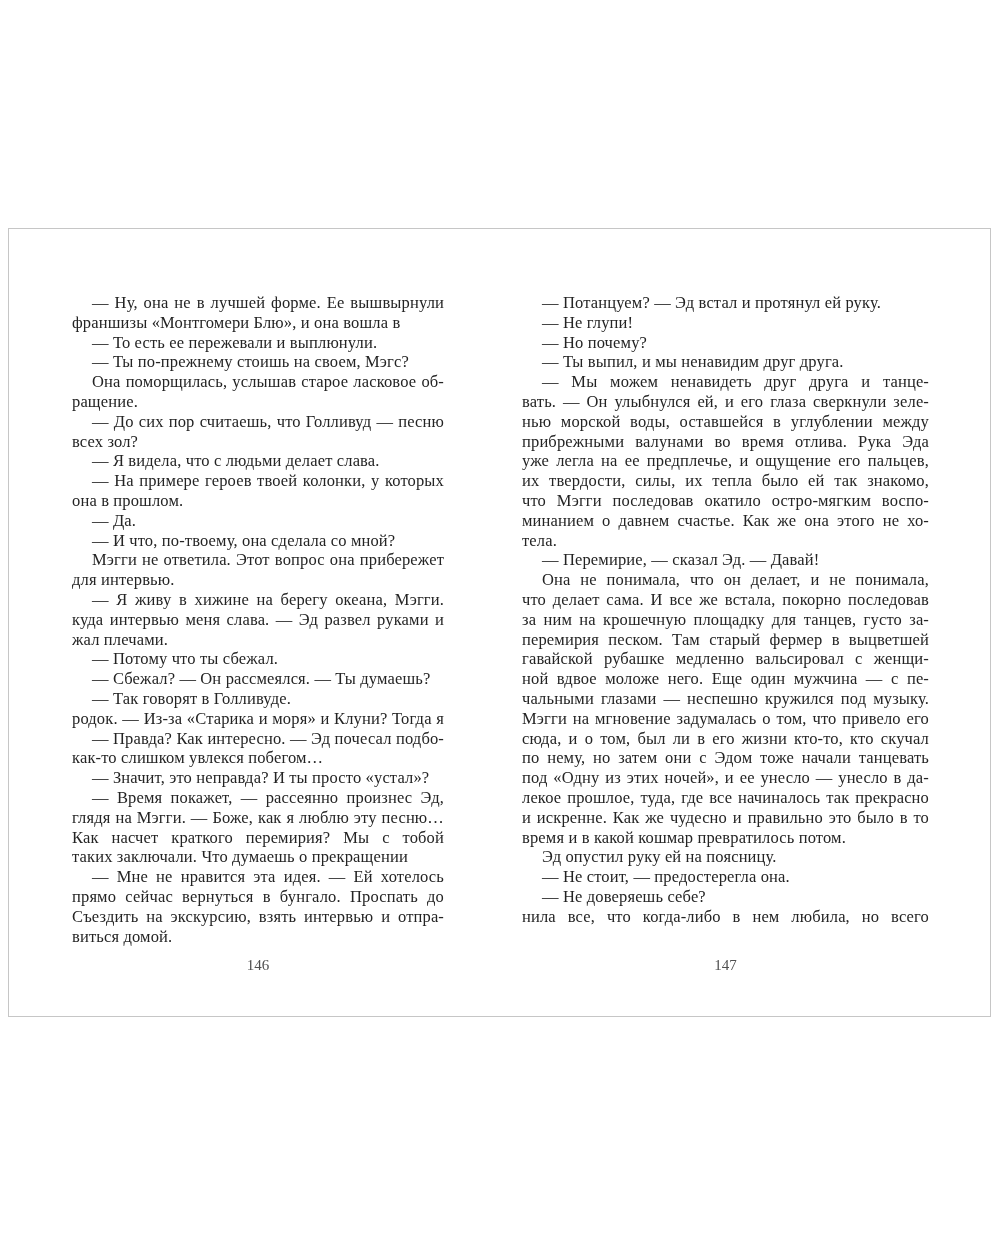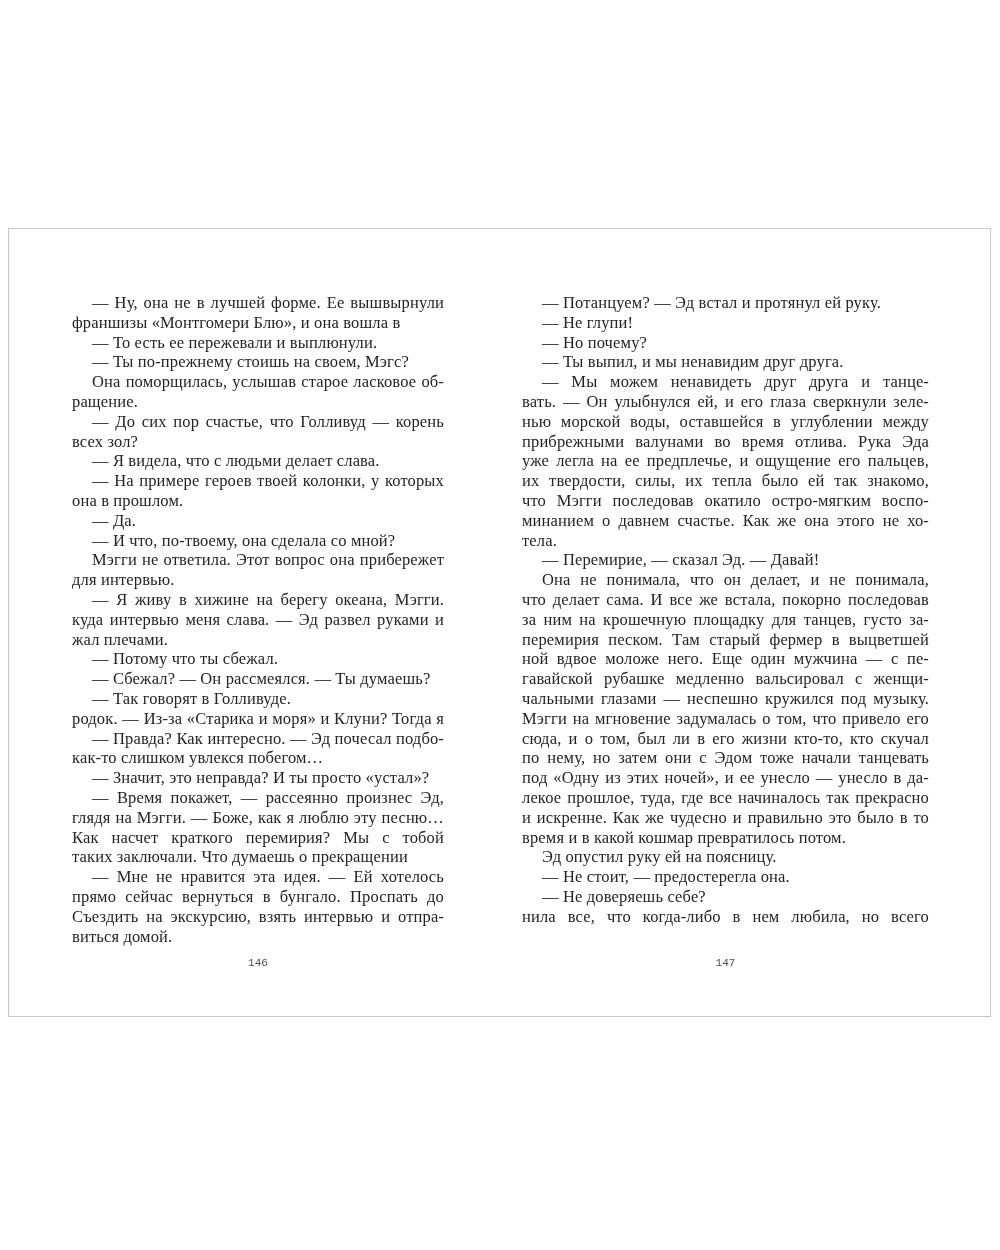--- a/index.html
+++ b/index.html
@@ -44,42 +44,42 @@
     white-space: normal;
   }
   .line.just {
     text-align: justify;
     text-align-last: justify;
   }
   .line.ind { padding-left: 20px; }
   .pagenum {
     position: absolute;
     top: 728px;
-    font-family: Liberation Mono, monospace;
-    font-size: 11px;
+    font-family: Liberation Serif, serif;
+    font-size: 15px;
     color: #4f4f4f;
     text-align: center;
   }
   .pagenum.left  { left: 63px;  width: 372px; }
   .pagenum.right { left: 513px; width: 407px; }
 </style>
 </head>
 <body>
 
 <div class="canvas">
   <div class="sheet">
 
     <div class="text-col left">
         <div class="line just ind">— Ну, она не в лучшей форме. Ее вышвырнули из</div>
         <div class="line">франшизы «Монтгомери Блю», и она вошла в штопор.</div>
         <div class="line ind">— То есть ее пережевали и выплюнули.</div>
         <div class="line ind">— Ты по-прежнему стоишь на своем, Мэгс?</div>
         <div class="line just ind">Она поморщилась, услышав старое ласковое об-</div>
         <div class="line">ращение.</div>
-        <div class="line just ind">— До сих пор счастье, что Голливуд — корень</div>
+        <div class="line just ind">— До сих пор считаешь, что Голливуд — песню</div>
         <div class="line">всех зол?</div>
         <div class="line ind">— Я видела, что с людьми делает слава.</div>
         <div class="line just ind">— На примере героев твоей колонки, у которых</div>
         <div class="line">она в прошлом.</div>
         <div class="line ind">— Да.</div>
         <div class="line ind">— И что, по-твоему, она сделала со мной?</div>
         <div class="line just ind">Мэгги не ответила. Этот вопрос она прибережет</div>
         <div class="line">для интервью.</div>
         <div class="line just ind">— Я живу в хижине на берегу океана, Мэгги. Вот</div>
         <div class="line just">куда интервью меня слава. — Эд развел руками и по-</div>
@@ -113,22 +113,22 @@
         <div class="line just">уже легла на ее предплечье, и ощущение его пальцев,</div>
         <div class="line just">их твердости, силы, их тепла было ей так знакомо,</div>
         <div class="line just">что Мэгги последовав окатило остро-мягким воспо-</div>
         <div class="line just">минанием о давнем счастье. Как же она этого не хо-</div>
         <div class="line">тела.</div>
         <div class="line ind">— Перемирие, — сказал Эд. — Давай!</div>
         <div class="line just ind">Она не понимала, что он делает, и не понимала,</div>
         <div class="line just">что делает сама. И все же встала, покорно последовав</div>
         <div class="line just">за ним на крошечную площадку для танцев, густо за-</div>
         <div class="line just">перемирия песком. Там старый фермер в выцветшей</div>
+        <div class="line just">гавайской рубашке медленно вальсировал с женщи-</div>
         <div class="line just">ной вдвое моложе него. Еще один мужчина — с пе-</div>
-        <div class="line just">гавайской рубашке медленно вальсировал с женщи-</div>
         <div class="line just">чальными глазами — неспешно кружился под музыку.</div>
         <div class="line just">Мэгги на мгновение задумалась о том, что привело его</div>
         <div class="line just">сюда, и о том, был ли в его жизни кто-то, кто скучал</div>
         <div class="line just">по нему, но затем они с Эдом тоже начали танцевать</div>
         <div class="line just">под «Одну из этих ночей», и ее унесло — унесло в да-</div>
         <div class="line just">лекое прошлое, туда, где все начиналось так прекрасно</div>
         <div class="line just">и искренне. Как же чудесно и правильно это было в то</div>
         <div class="line">время и в какой кошмар превратилось потом.</div>
         <div class="line ind">Эд опустил руку ей на поясницу.</div>
         <div class="line ind">— Не стоит, — предостерегла она.</div>

